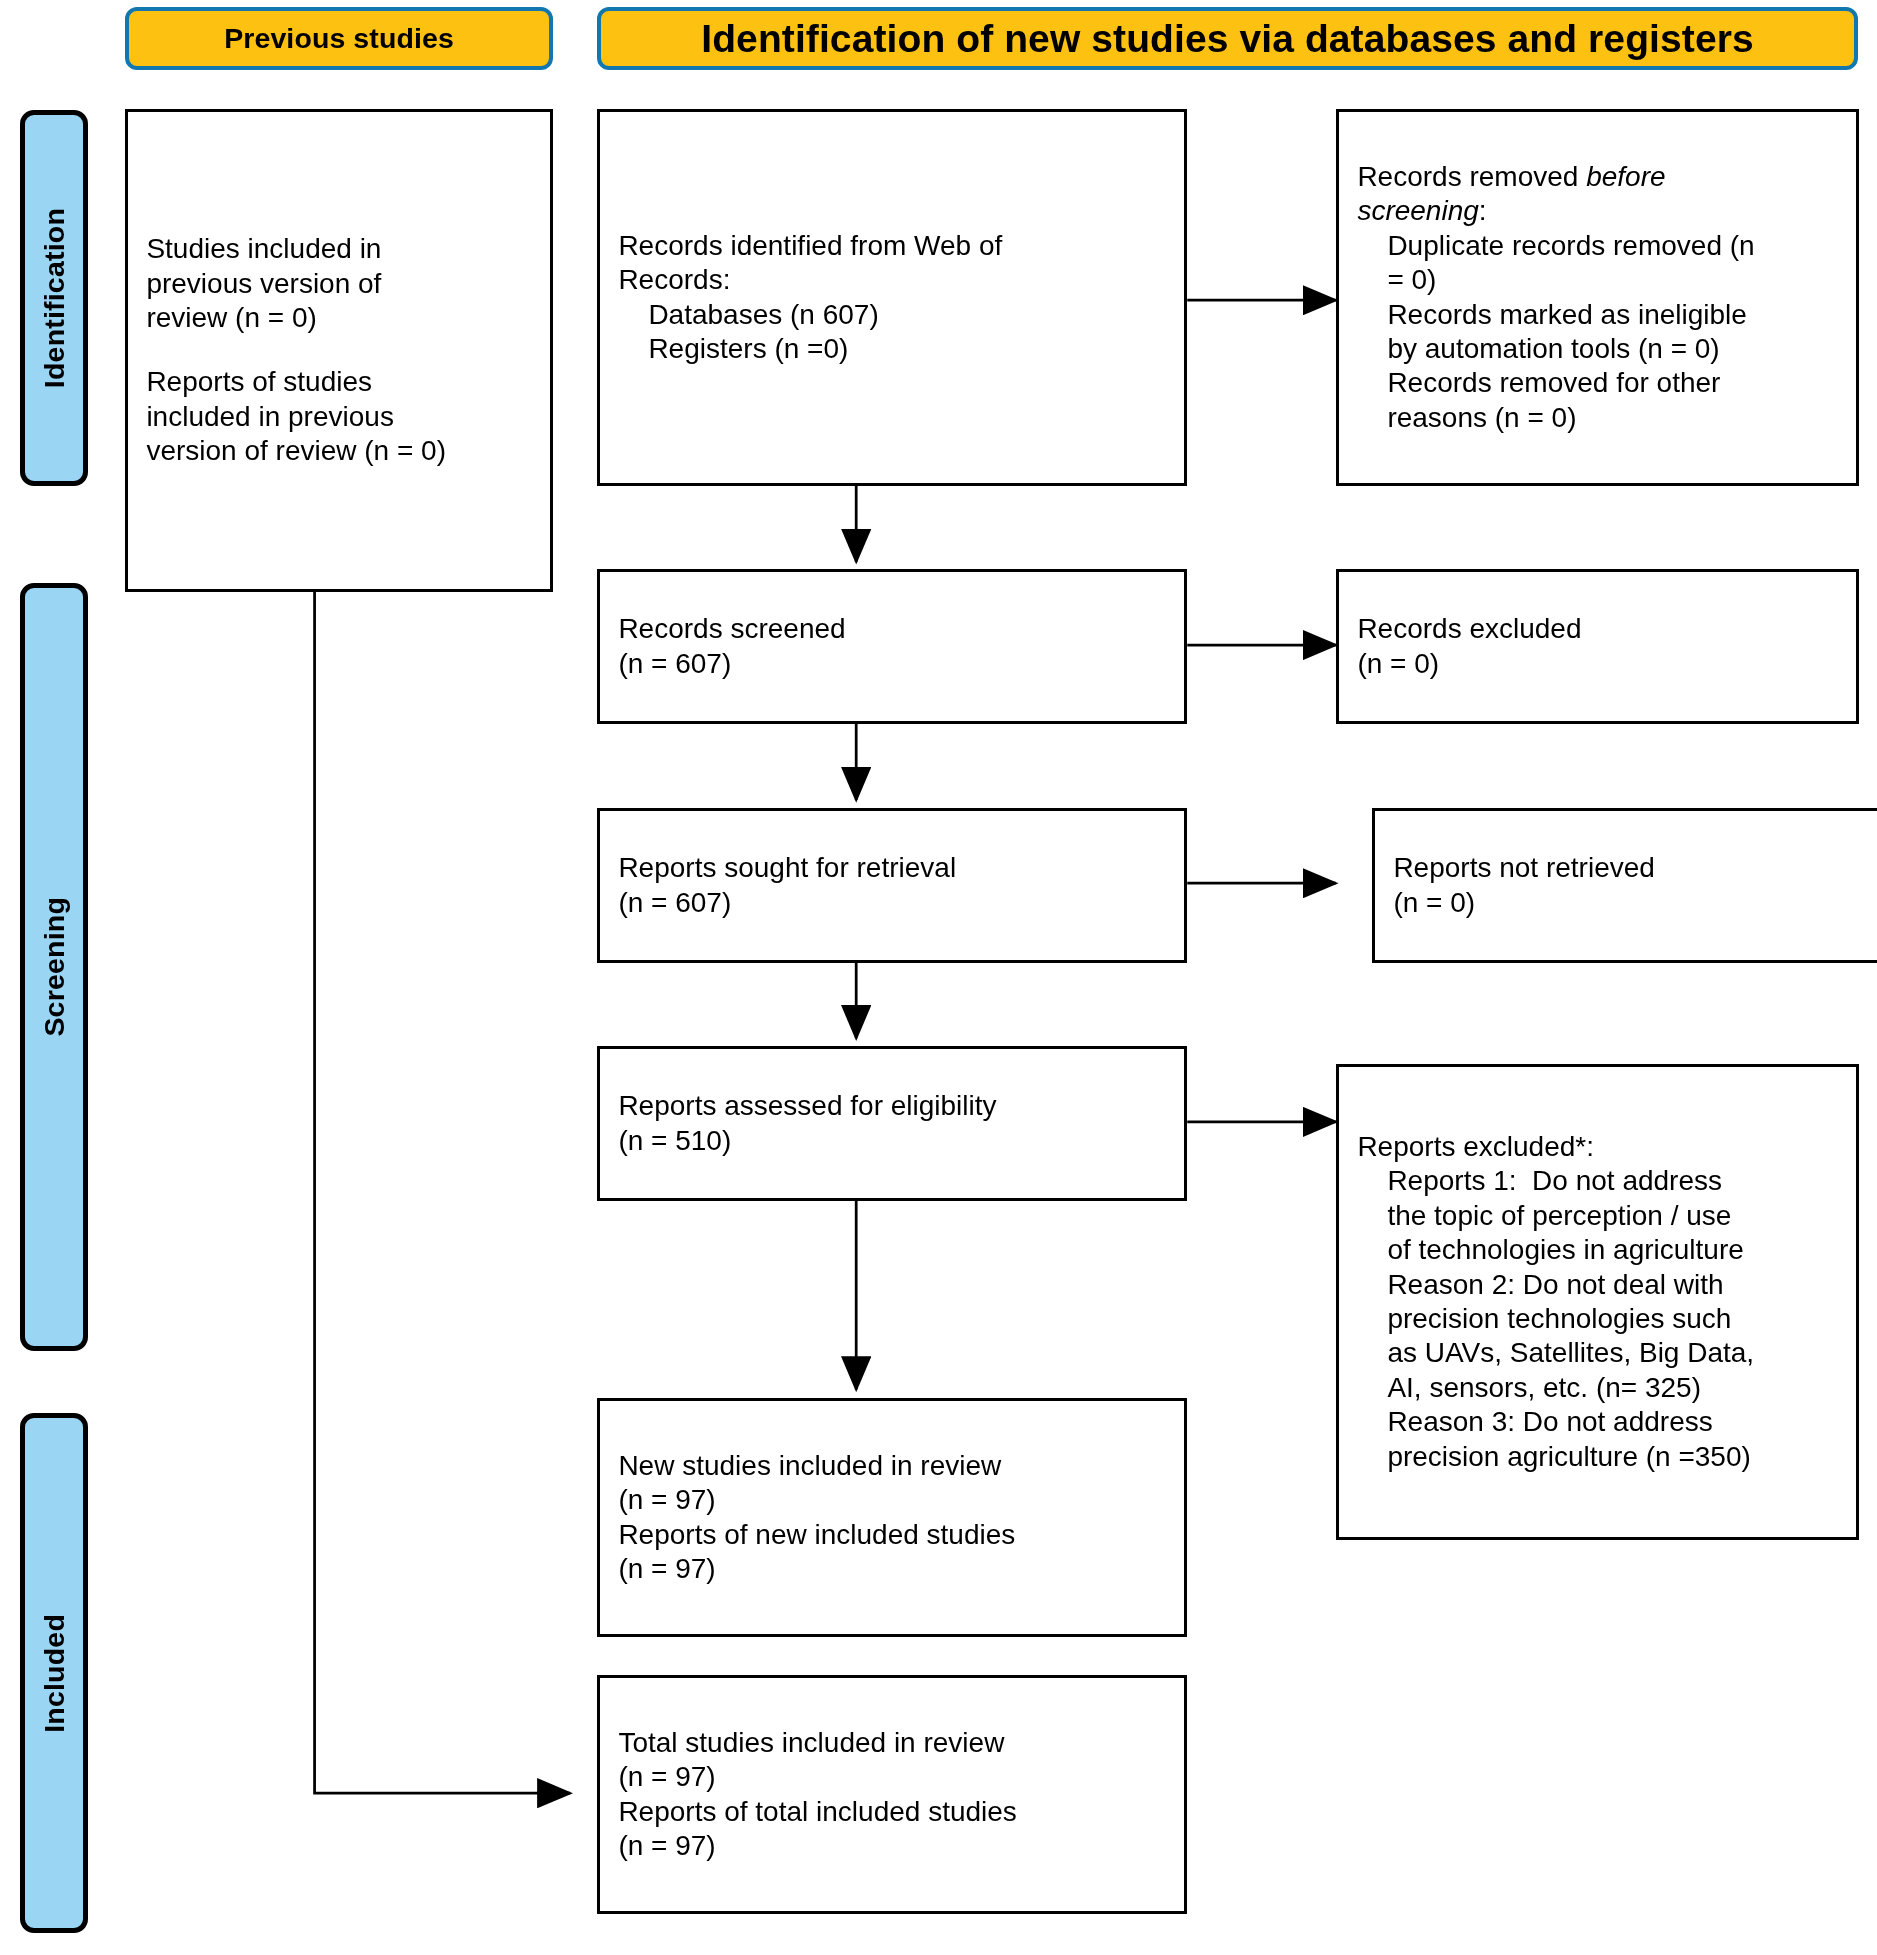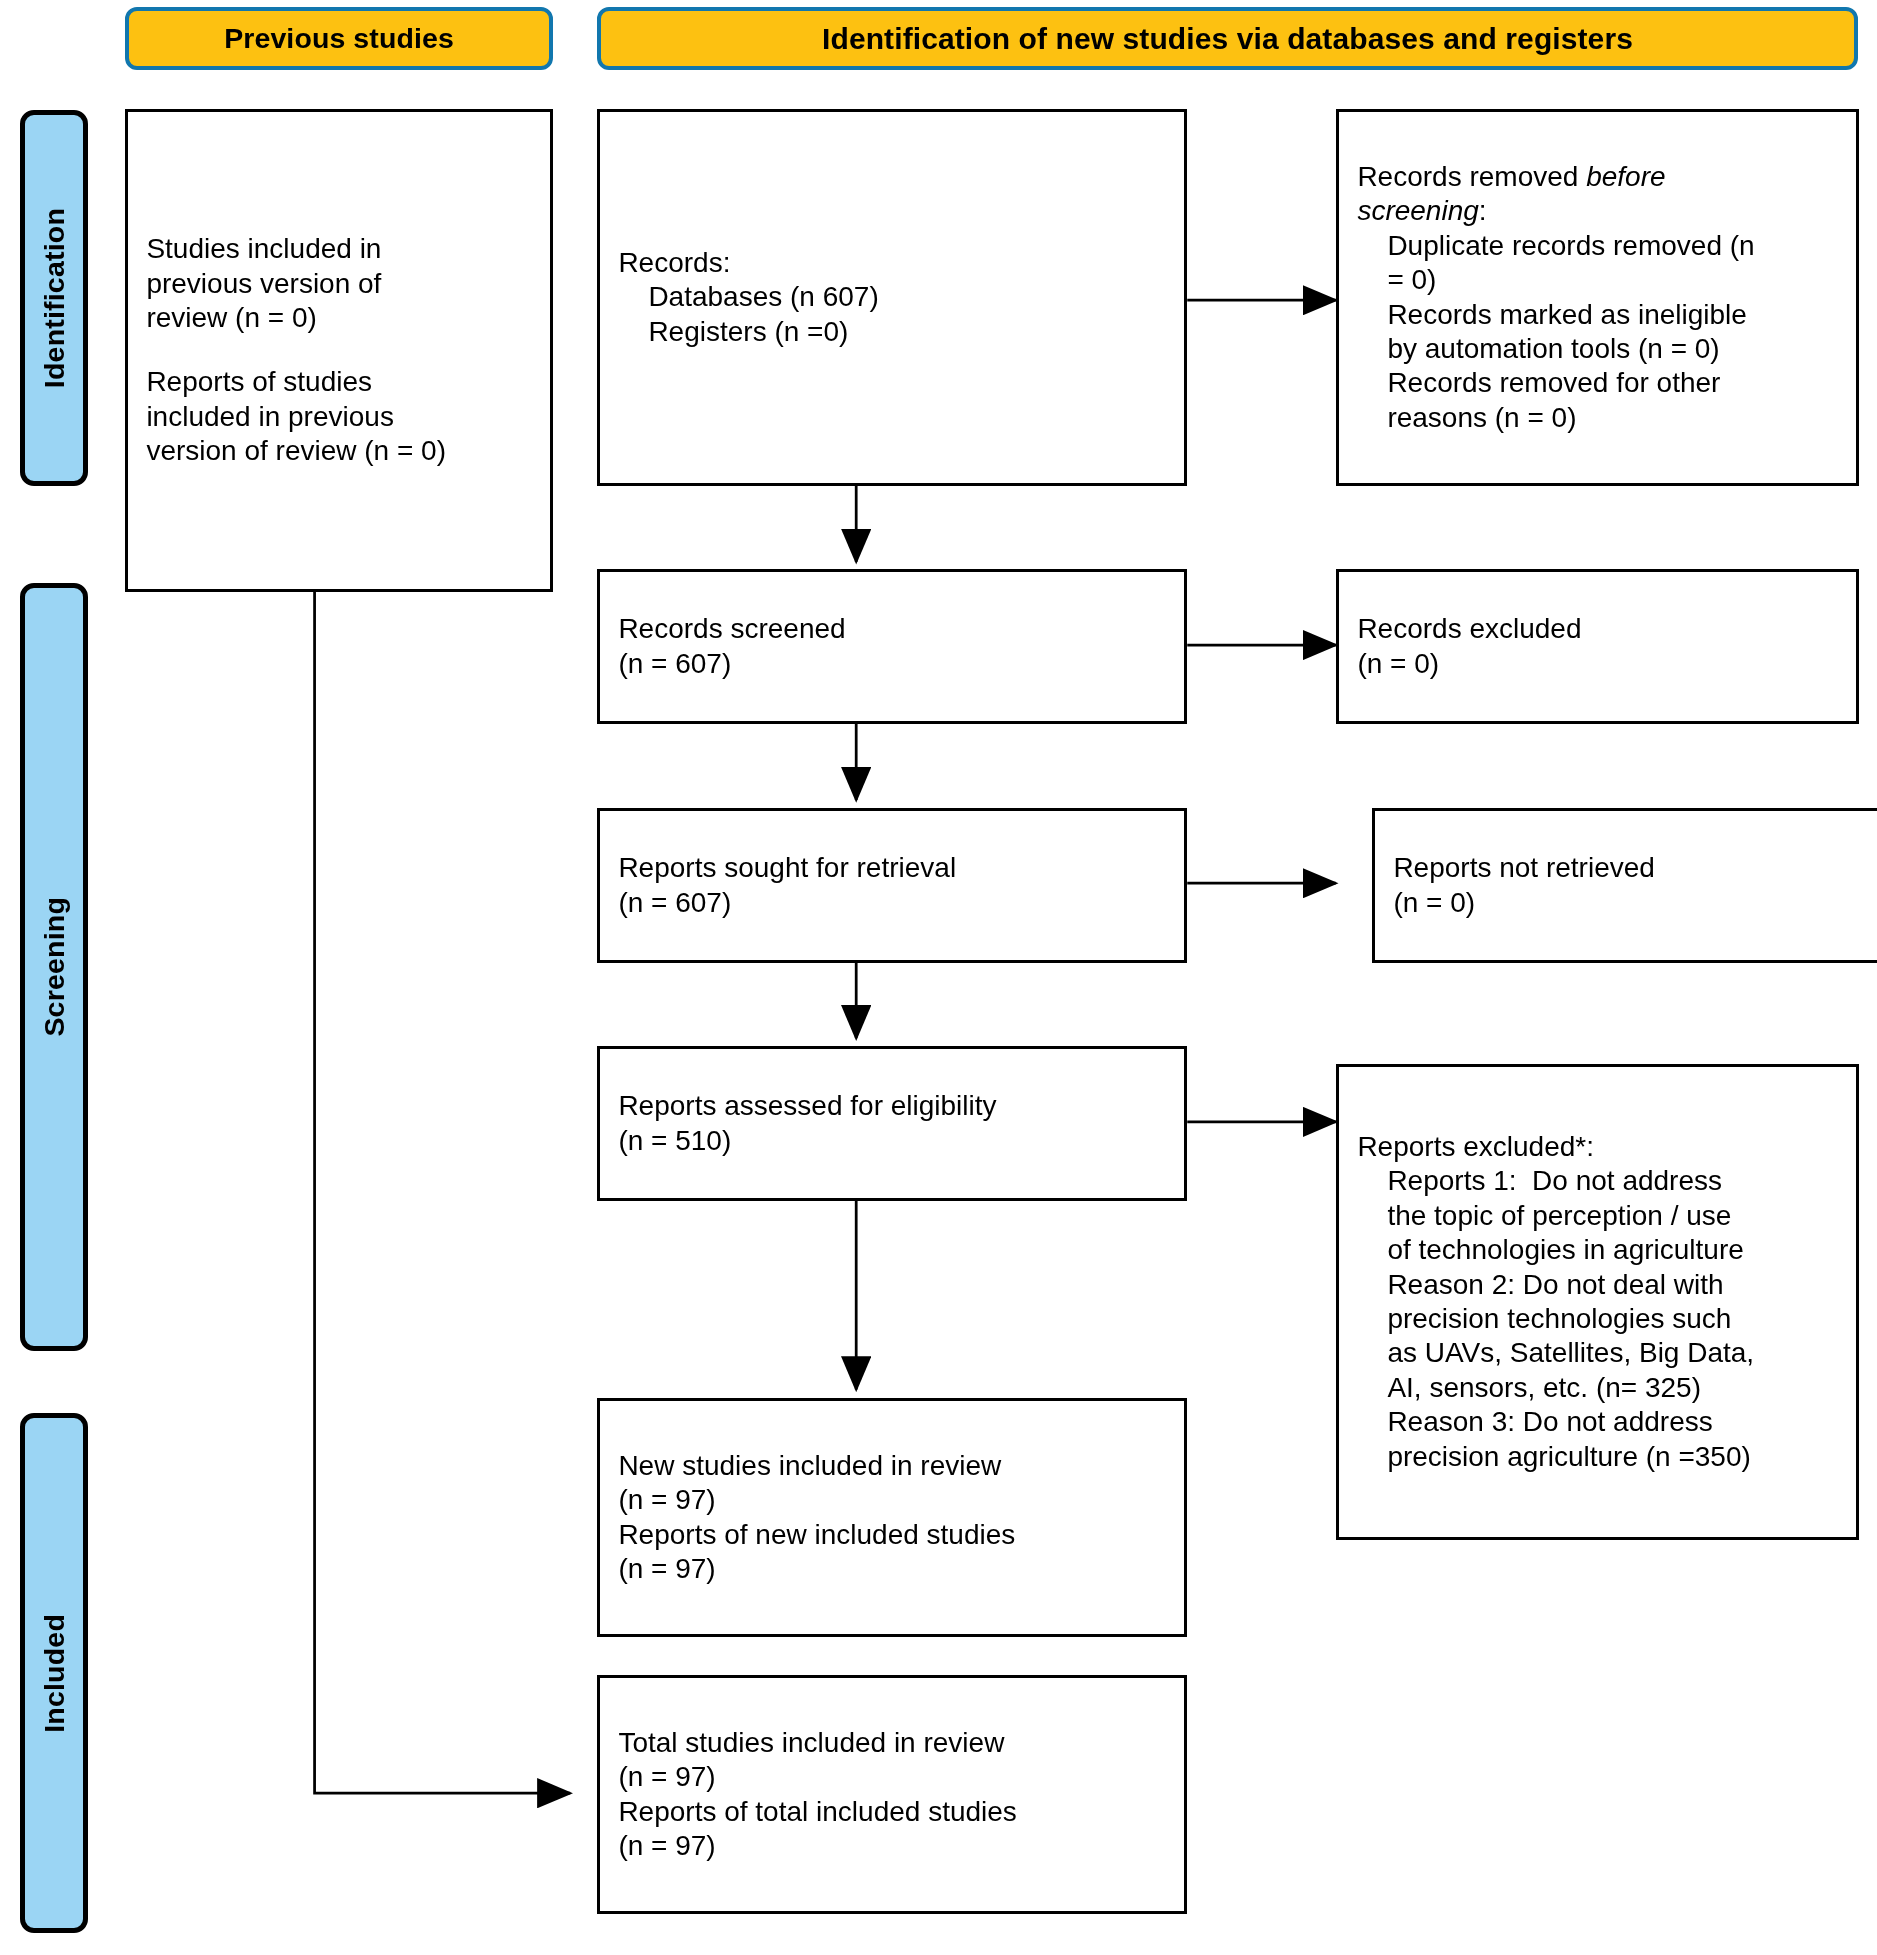--- a/index.html
+++ b/index.html
@@ -95,21 +95,21 @@
 </style>
 </head>
 <body>
 
 <div id="page">
 
   <div class="stage-header" style="left:125px; top:7.4px; width:428px; height:63px; font-size:28.5px;text-align:right;">
     <span>Previous studies</span>
   </div>
 
-  <div class="stage-header" style="left:597px; top:7.4px; width:1261px; height:63px; font-size:30px;">
+  <div class="stage-header" style="left:597px; top:7.4px; width:1261px; height:63px; font-size:39px;">
     <span>Identification of new studies via databases and registers</span>
   </div>
 
   <div class="phase-label" style="left:20px; top:110px; width:68px; height:376px;">
     <span>Identification</span>
   </div>
 
   <div class="phase-label" style="left:20px; top:583px; width:68px; height:768px;">
     <span>Screening</span>
   </div>
@@ -149,20 +149,21 @@
   <div class="node" style="left:125px; top:109px; width:428px; height:483px;">
     <p>Studies included in</p>
     <p>previous version of</p>
     <p>review (n = 0)</p>
     <p class="gap">Reports of studies</p>
     <p>included in previous</p>
     <p>version of review (n = 0)</p>
   </div>
 
   <div class="node" style="left:597px; top:109px; width:590px; height:377px;">
+    <p>Records identified from Web of</p>
     <p>Records:</p>
     <p class="indent">Databases (n 607)</p>
     <p class="indent">Registers (n =0)</p>
   </div>
 
   <div class="node" style="left:1336px; top:109px; width:523px; height:377px;">
     <p><span>Records removed </span><i>before</i></p>
     <p><i>screening</i><span>:</span></p>
     <p class="indent">Duplicate records removed (n</p>
     <p class="indent">= 0)</p>

